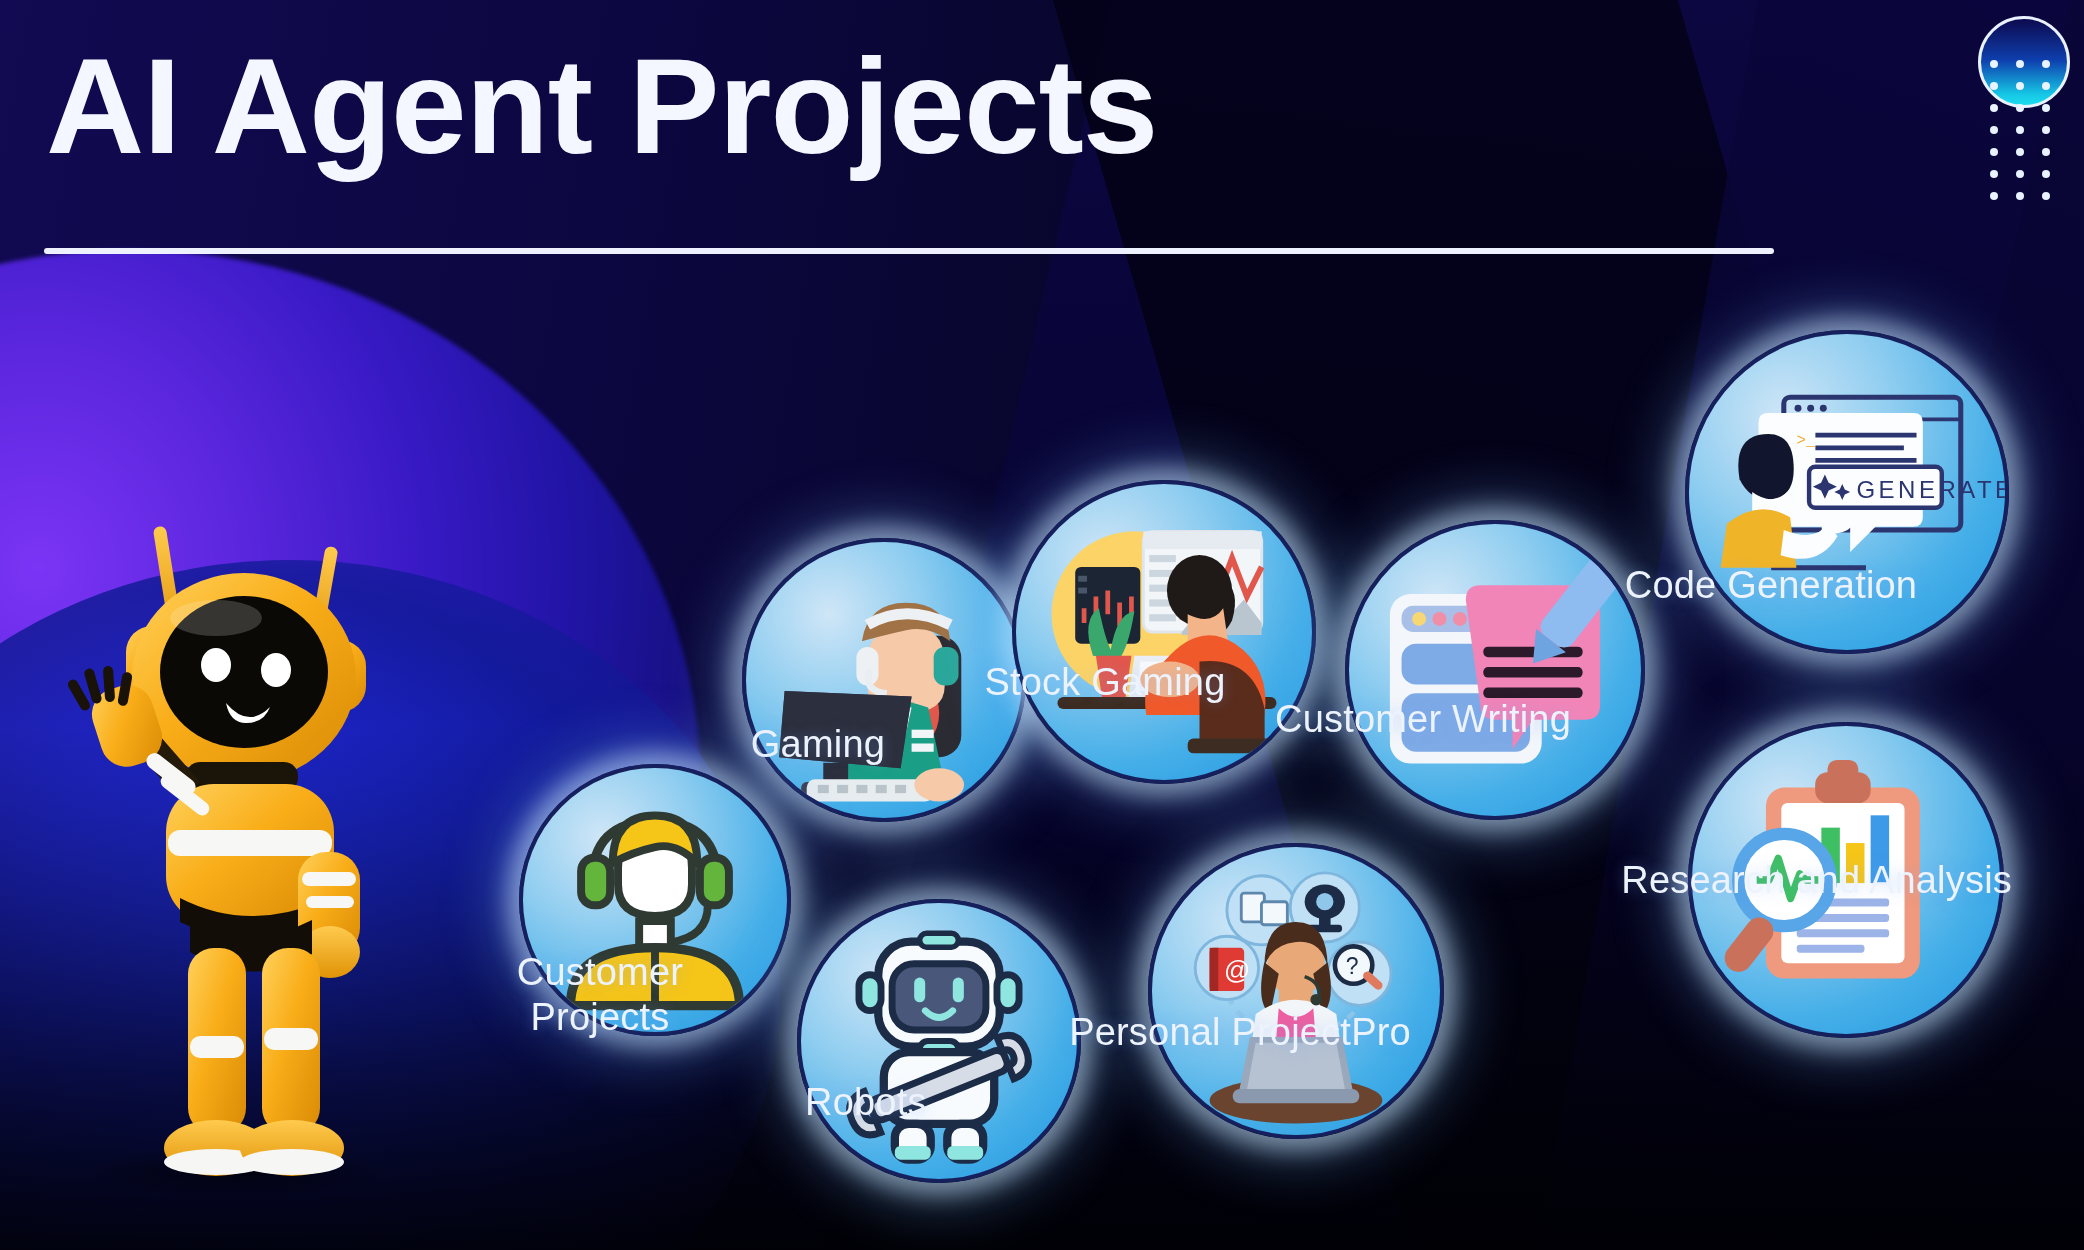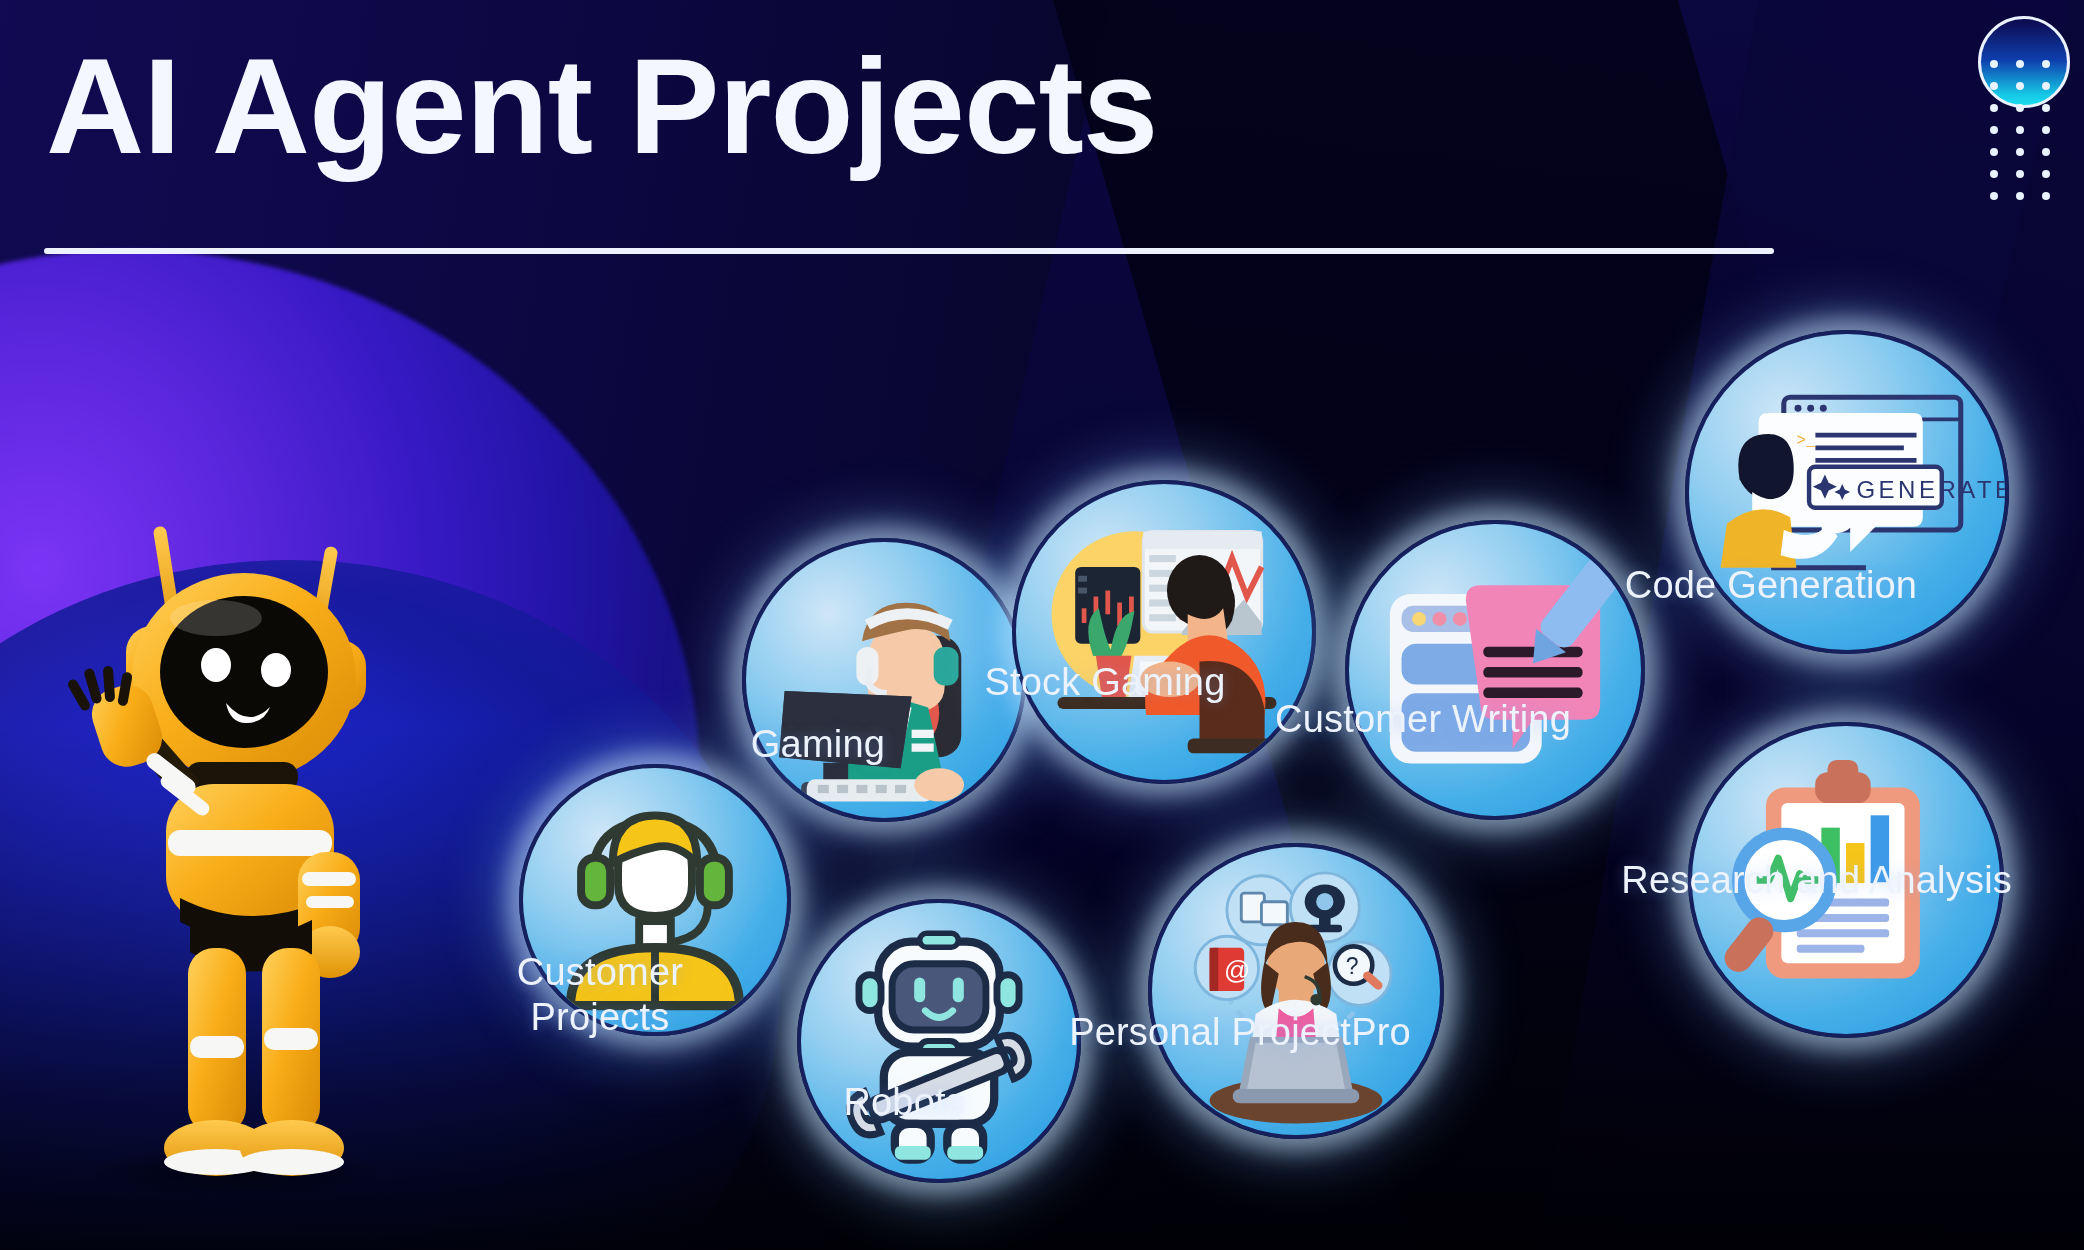--- a/index.html
+++ b/index.html
@@ -513,21 +513,21 @@
         <rect x="53" y="80" width="13" height="13" rx="5" fill="#f7fbfe" stroke="#1c2b46" stroke-width="3"></rect>
         <rect x="34" y="88" width="13" height="5" rx="2" fill="#8fe6e0"></rect>
         <rect x="53" y="88" width="13" height="5" rx="2" fill="#8fe6e0"></rect>
         <g transform="rotate(-22 50 66)">
           <rect x="24" y="62" width="52" height="8" rx="3" fill="#d7dde6" stroke="#1c2b46" stroke-width="2.5"></rect>
           <path d="M24 58 q-8 0 -8 8 q0 8 8 8 l0 -5 q-3 0 -3 -3 q0 -3 3 -3z" fill="#d7dde6" stroke="#1c2b46" stroke-width="2.5"></path>
           <path d="M76 58 q8 0 8 8 q0 8 -8 8 l0 -5 q3 0 3 -3 q0 -3 -3 -3z" fill="#d7dde6" stroke="#1c2b46" stroke-width="2.5"></path>
         </g>
       </svg>
     </div>
-    <div class="label" id="lab-robots" style="left: 805px; top: 1080px; width: 160px; text-align: right;">Robots</div>
+    <div class="label" id="lab-robots" style="left: 805px; top: 1080px; width: 160px; text-align: left;">Robots</div>
   </div>
 
   <div class="node">
     <div class="bubble" id="bub-pa" style="position: absolute; left: 1148px; top: 843px; width: 296px; height: 296px;">
       <svg viewBox="0 0 100 100">
         <path d="M26 40 q-4 22 24 26 q28 -4 24 -26" stroke="#8fc6ea" stroke-width="1.6" fill="none" stroke-dasharray="3 3"></path>
         <circle cx="38" cy="22" r="12" fill="#bfe0f5" stroke="#7fb6dd"></circle>
         <rect x="31" y="16" width="8" height="10" rx="1" fill="#f3f8fc" stroke="#5d87ad"></rect>
         <rect x="38" y="19" width="9" height="8" rx="1" fill="#f3f8fc" stroke="#5d87ad"></rect>
         <circle cx="60" cy="21" r="12" fill="#bfe0f5" stroke="#7fb6dd"></circle>

